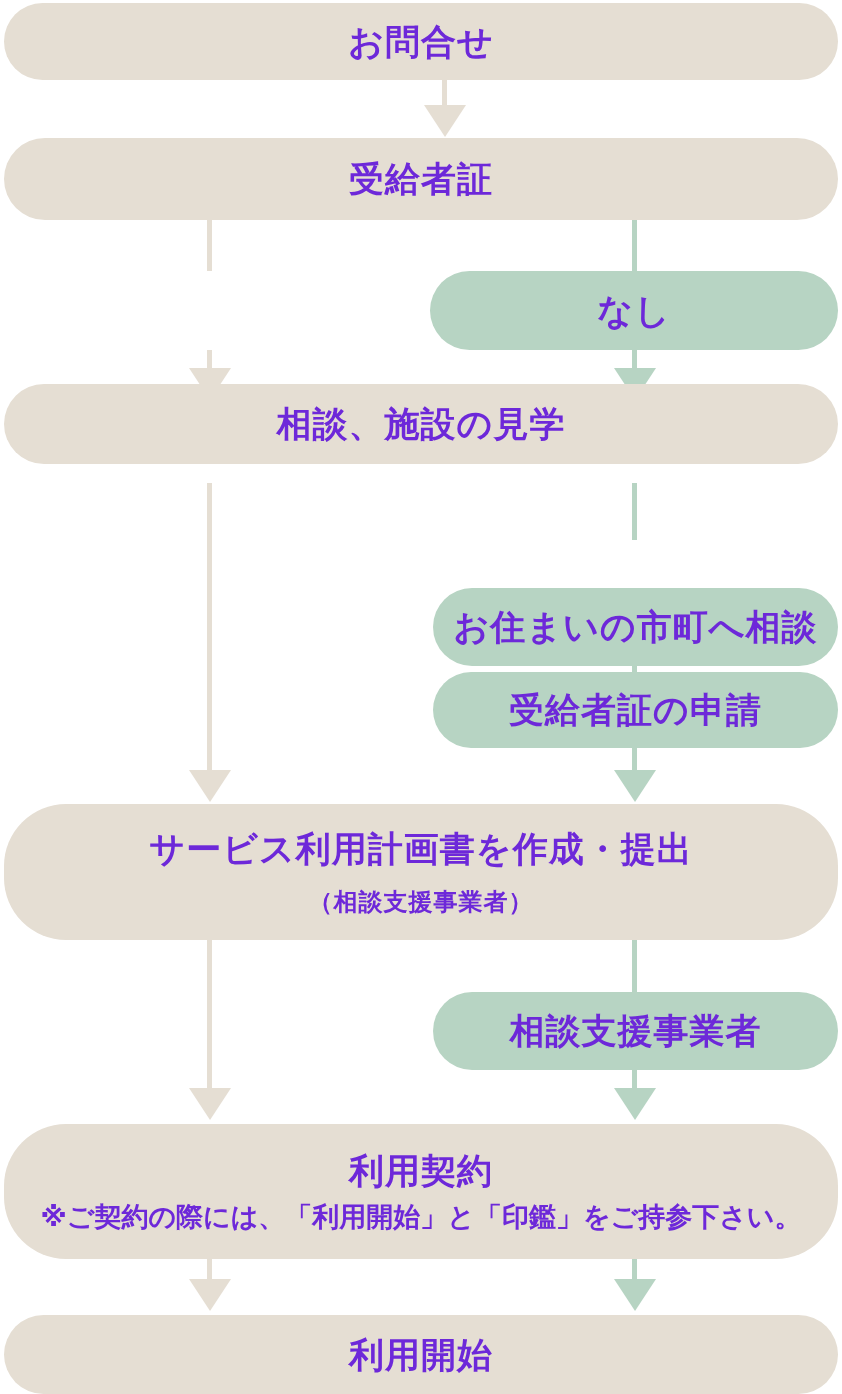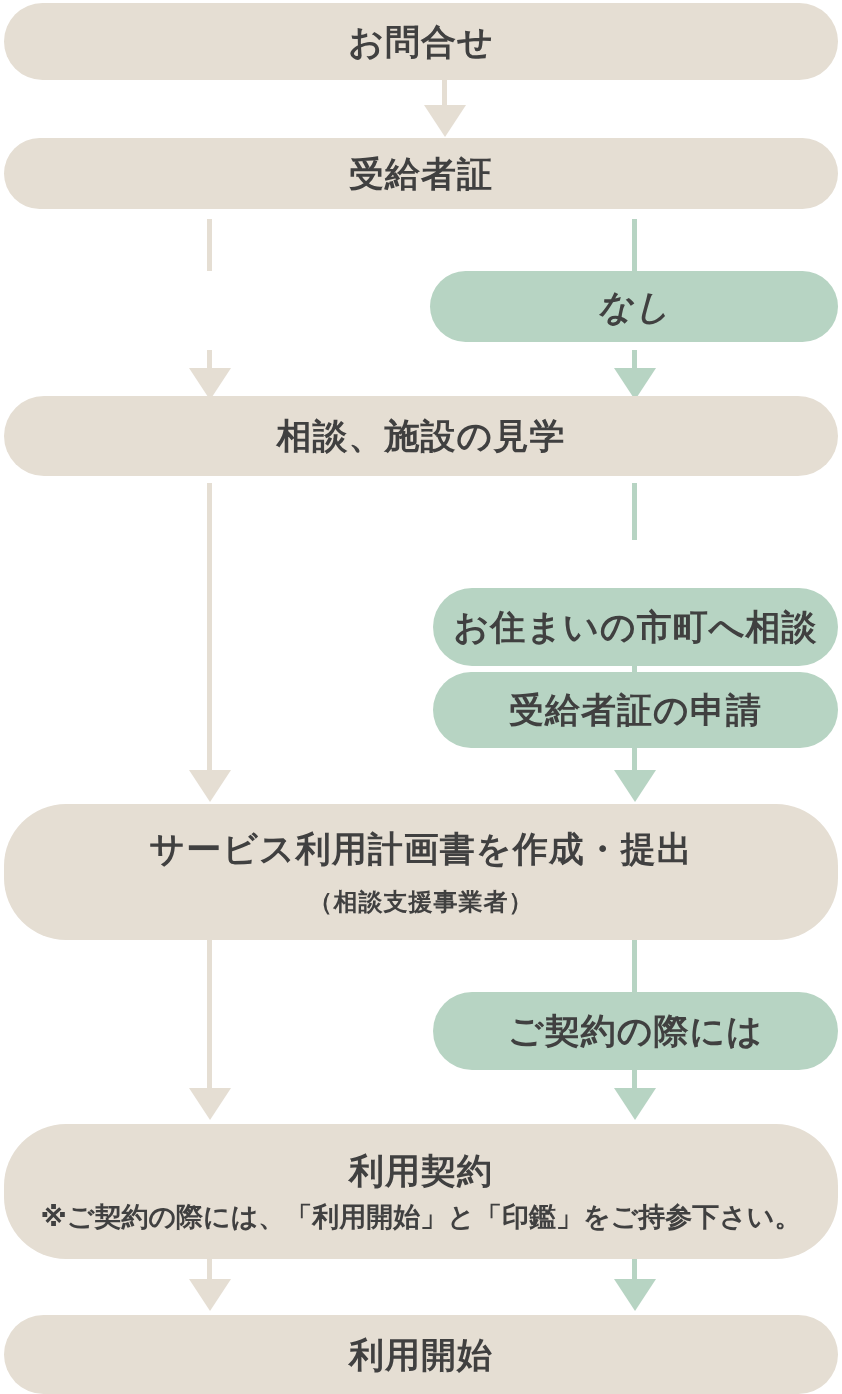--- a/index.html
+++ b/index.html
@@ -7,31 +7,31 @@
     width:842px;height:1394px;position:relative;overflow:hidden;
     background:#ffffff;
     font-family:"Liberation Sans","DejaVu Sans",sans-serif;
   }
   .stage{position:absolute;left:0;top:0;width:842px;height:1394px;}
 
   
   .node{
     position:absolute;
     display:flex;flex-direction:column;align-items:center;justify-content:center;
-    color:#404040;font-weight:bold;font-size:35px;line-height:1.25;
+    color:#6d28d9;font-weight:bold;font-size:35px;line-height:1.25;
     letter-spacing:1px;text-align:center;
   }
   .beige{background:#e5ded3;}
   .green{background:#b7d4c3;}
 
   .n-inquiry      {left:4px;  top:3px;    width:834px;height:77px; border-radius:39px;}
-  .n-certificate  {left:4px;  top:138px;  width:834px;height:71px; border-radius:41px;}
+  .n-certificate  {left:4px;  top:138px;  width:834px;height:82px; border-radius:41px;}
   .n-have         {left:4px;  top:271px;  width:411px;height:79px; border-radius:40px;}
-  .n-nothave      {left:430px;top:271px;  width:408px;height:71px; border-radius:40px;font-style:italic;}
-  .n-consult      {left:4px;  top:396px;  width:834px;height:80px; border-radius:40px;}
+  .n-nothave      {left:430px;top:271px;  width:408px;height:79px; border-radius:40px;}
+  .n-consult      {left:4px;  top:384px;  width:834px;height:80px; border-radius:40px;}
   .n-city         {left:433px;top:540px;  width:405px;height:78px; border-radius:39px;margin-top:48px;}
   .n-apply        {left:433px;top:672px;  width:405px;height:76px; border-radius:38px;}
   .n-plan         {left:4px;  top:804px;  width:834px;height:136px;border-radius:62px;}
   .n-issue        {left:433px;top:992px;  width:405px;height:78px; border-radius:39px;}
   .n-contract     {left:4px;  top:1124px; width:834px;height:135px;border-radius:62px;}
   .n-start        {left:4px;  top:1315px; width:834px;height:79px; border-radius:40px;}
 
   .sublabel{font-size:24px;font-weight:bold;letter-spacing:1px;margin-top:16px;}
   .notelabel{font-size:27px;font-weight:bold;letter-spacing:0px;margin-top:8px;}
 
@@ -135,21 +135,21 @@
   <div class="node green n-apply">
     <span>受給者証の申請</span>
   </div>
 
   <div class="node beige n-plan">
     <span>サービス利用計画書を作成・提出</span>
     <span class="sublabel">（相談支援事業者）</span>
   </div>
 
   <div class="node green n-issue">
-    <span>ご契約の際には</span>
+    <span>相談支援事業者</span>
   </div>
 
   <div class="node beige n-contract">
     <span>利用契約</span>
     <span class="notelabel">※ご契約の際には、「利用開始」と「印鑑」をご持参下さい。</span>
   </div>
 
   <div class="node beige n-start">
     <span>利用開始</span>
   </div>

